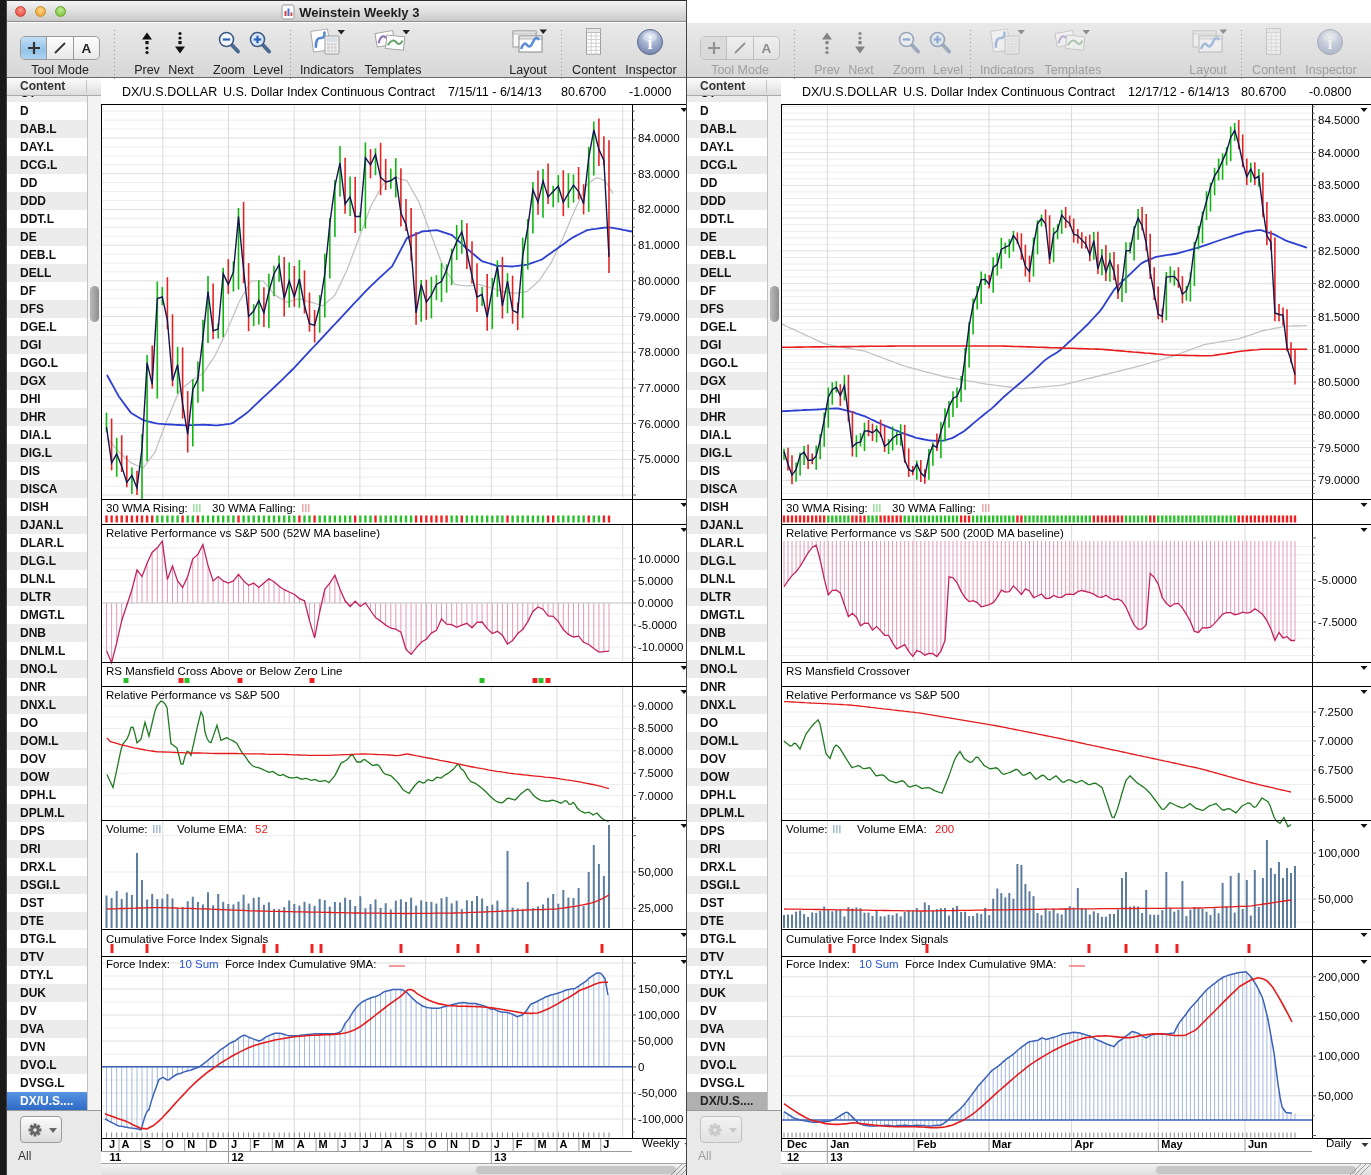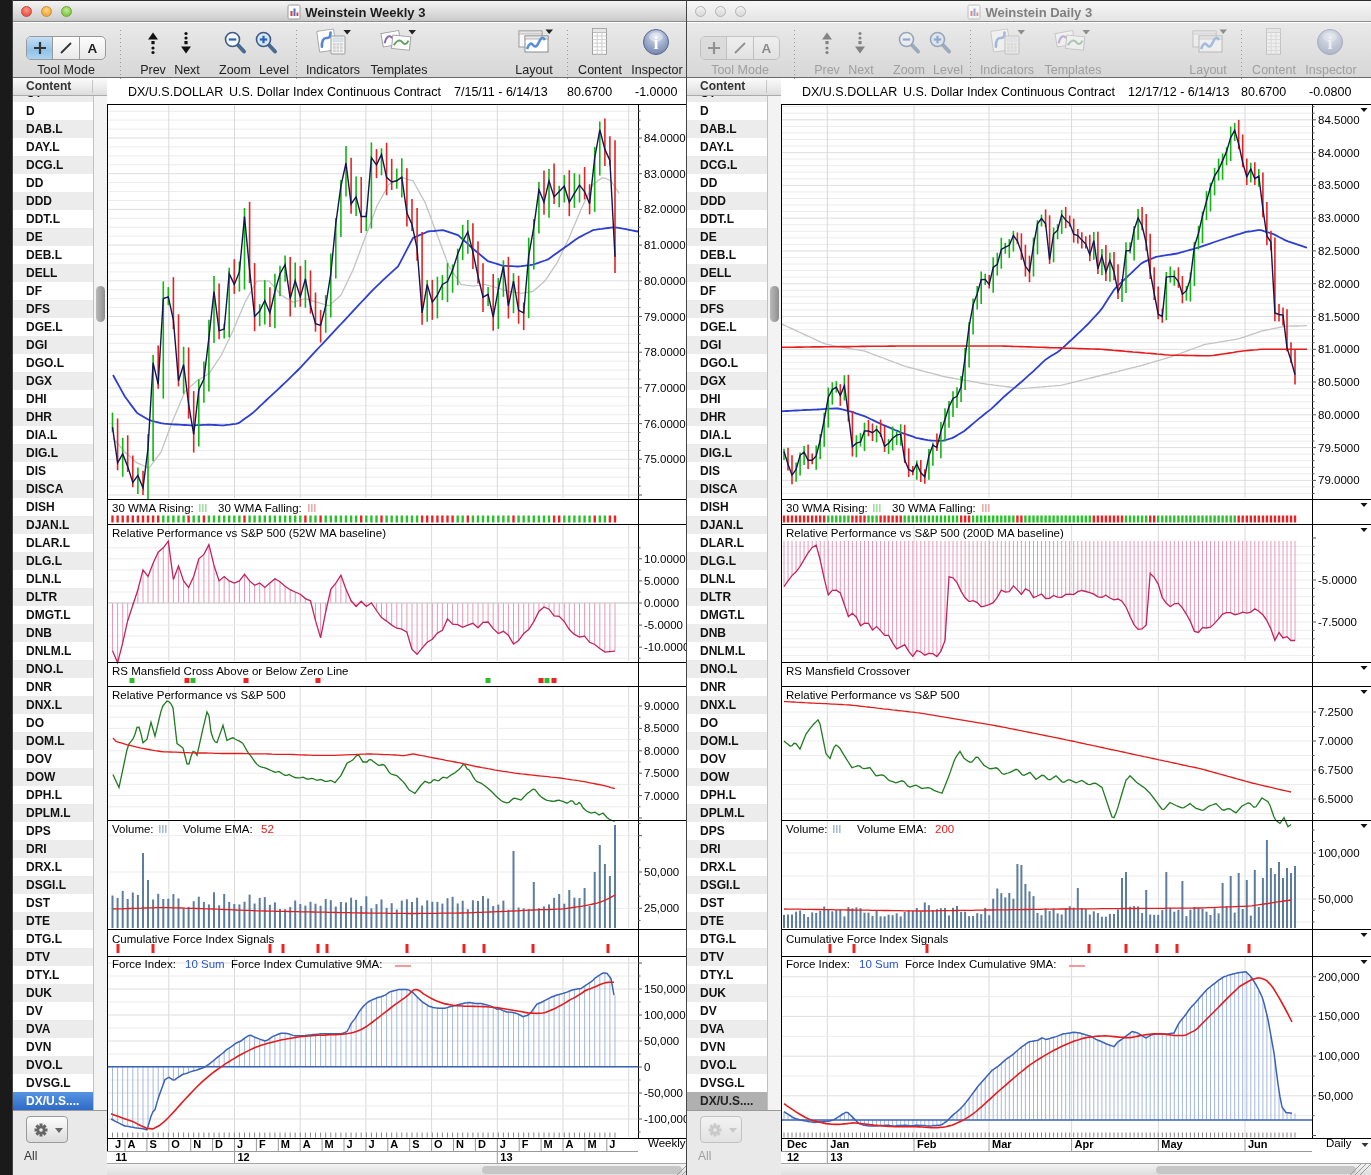--- a/index.html
+++ b/index.html
@@ -30,21 +30,21 @@
 .sbfoot { position:absolute; left:0; bottom:0; width:94px; height:65px; background:#e9e9e9; border-top:1px solid #9a9a9a; }
 .gearbtn { position:absolute; left:13px; top:5px; width:42px; height:27px; border:1px solid #9a9a9a; border-radius:4px; background:linear-gradient(#fcfcfc,#dcdcdc); padding:1px 0 0 2px; }
 .gearbtn.dim { opacity:0.5; }
 .alllab { position:absolute; left:11px; top:38px; font-size:12px; color:#333; }
 .dimtxt { color:#9f9f9f; }
 .chartsvg { position:absolute; left:94px; top:79px; }
 .bstrip { position:absolute; left:94px; bottom:0; height:12px; right:0; background:linear-gradient(#f3f3f3,#dedede); border-top:1px solid #a5a5a5; }
 .hthumb { position:absolute; left:375px; top:2px; width:200px; height:8px; border-radius:4px; background:#c6c6c6; }
 </style></head>
 <body>
-<div class="win" style="left:12px;width:686px">
+<div class="win" style="left:6px;width:686px">
   <div class="titlebar">
       <span class="tl" style="left:8px;background:radial-gradient(circle at 50% 35%,#ff9a8a,#ee6456 55%,#d94437);border-color:#c8473c"></span>
       <span class="tl" style="left:28px;background:radial-gradient(circle at 50% 35%,#ffd98c,#f5b24b 55%,#e09c31);border-color:#c98f2d"></span>
       <span class="tl" style="left:48px;background:radial-gradient(circle at 50% 35%,#c4ec9b,#8fd156 55%,#6cb434);border-color:#71a433"></span>
       <span class="wtitle" style="color:#1d1d1d"><svg width="16" height="16" viewBox="0 0 16 16" style="vertical-align:-3px">
           <rect x="2" y="1" width="12" height="14" rx="1.5" fill="#fdfdfd" stroke="#9a9a9a"></rect>
           <rect x="4.5" y="7" width="2" height="5" fill="#d04040"></rect>
           <rect x="7.5" y="4.5" width="2" height="7.5" fill="#4a72c8"></rect>
           <rect x="10.5" y="8.5" width="1.8" height="3.5" fill="#d04040"></rect>
         </svg> Weinstein Weekly 3</span>
@@ -1221,31 +1221,20 @@
   <div class="bstrip">
       <div class="hthumb"></div>
       <svg width="592" height="12" style="position:absolute;right:0;top:0">
         <line x1="570" y1="12" x2="582" y2="0" stroke="#9a9a9a"></line>
         <line x1="575" y1="12" x2="587" y2="0" stroke="#9a9a9a"></line>
         <line x1="580" y1="12" x2="592" y2="0" stroke="#9a9a9a"></line>
       </svg>
     </div>
 </div>
 <div class="win inactive" style="left:686px;width:685px">
-  <div class="titlebar tbar-in">
-      <span class="tl" style="background:linear-gradient(#f2f2f2,#d8d8d8);border-color:#b4b4b4;left:8px"></span>
-      <span class="tl" style="background:linear-gradient(#f2f2f2,#d8d8d8);border-color:#b4b4b4;left:28px"></span>
-      <span class="tl" style="background:linear-gradient(#f2f2f2,#d8d8d8);border-color:#b4b4b4;left:48px"></span>
-      <span class="wtitle" style="color:#7f7f7f"><svg width="16" height="16" viewBox="0 0 16 16" style="vertical-align:-3px">
-          <rect x="2" y="1" width="12" height="14" rx="1.5" fill="#fdfdfd" stroke="#9a9a9a"></rect>
-          <rect x="4.5" y="7" width="2" height="5" fill="#d04040"></rect>
-          <rect x="7.5" y="4.5" width="2" height="7.5" fill="#4a72c8"></rect>
-          <rect x="10.5" y="8.5" width="1.8" height="3.5" fill="#d04040"></rect>
-        </svg> Weinstein Daily 3</span>
-    </div>
   <div class="toolbar tbdim">
   <div class="seg" style="left:13px">
         <div class="segc s1" style="background:#d4d4d4;">
           <svg width="24" height="22" viewBox="0 0 24 22">
             <path d="M 12 5 L 12 17 M 6 11 L 18 11" stroke="#333" stroke-width="2.2" fill="none"></path>
           </svg>
         </div>
         <div class="segc">
           <svg width="24" height="22" viewBox="0 0 24 22">
             <line x1="7" y1="16" x2="17" y2="6" stroke="#333" stroke-width="1.8"></line>

